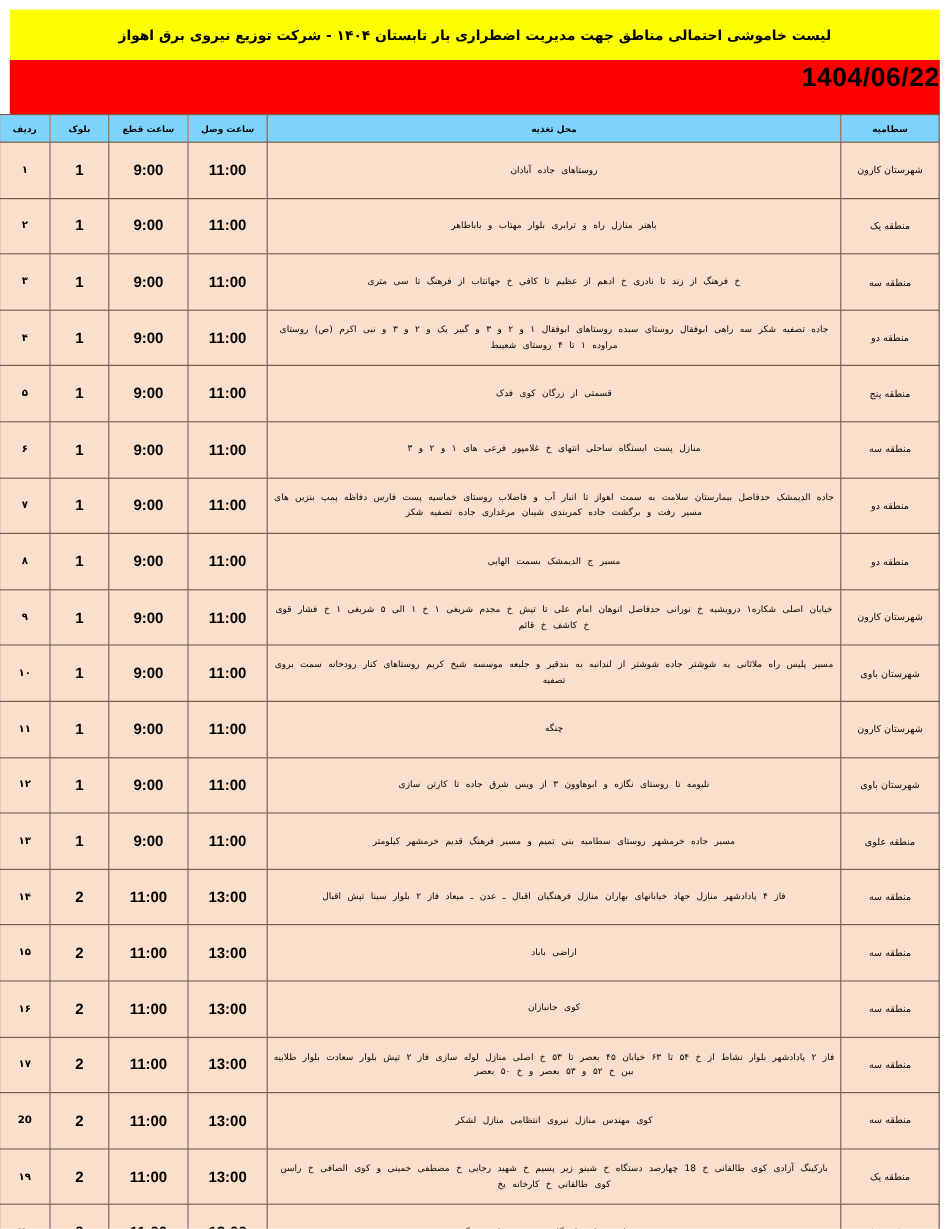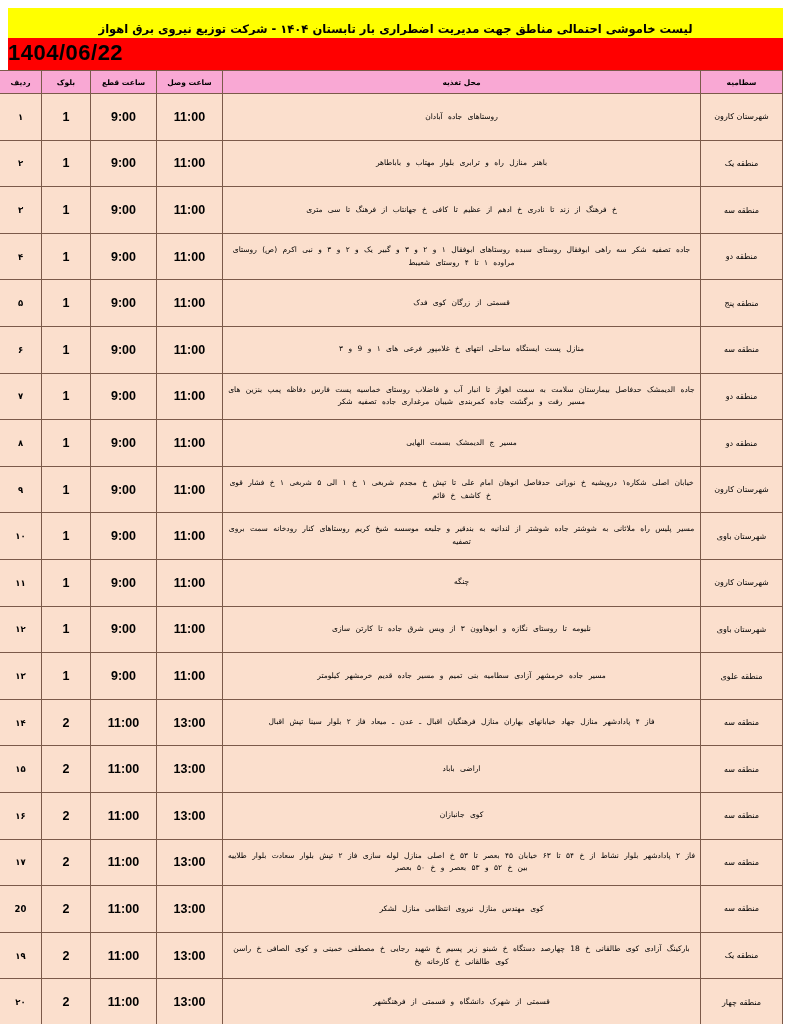--- a/index.html
+++ b/index.html
@@ -18,33 +18,33 @@
     width: 791px;
     box-sizing: border-box;
     padding: 8px 8px 0 8px;
   }
   .title-bar {
     background: #ffff00;
     color: #000000;
     text-align: center;
     font-size: 11.5px;
     font-weight: 600;
-    padding: 13px 6px 1px 6px;
+    padding: 13px 6px 13px 6px;
     line-height: 1.4;
     direction: rtl;
     white-space: nowrap;
     overflow: hidden;
   }
   .date-bar {
     background: #ff0000;
     color: #000000;
-    text-align: left;
+    text-align: right;
     font-size: 22px;
     font-weight: 700;
-    padding: 2px 0 4px 0;
+    padding: 2px 0 17px 0;
     letter-spacing: 0.5px;
     direction: ltr;
     font-family: "Liberation Sans", sans-serif;
   }
   table.outage {
     width: 100%;
     border-collapse: collapse;
     table-layout: fixed;
     direction: rtl;
   }
@@ -52,21 +52,21 @@
   table.outage td {
     border: 1px solid #7b5a4a;
     background: #fbdfcd;
     color: #000000;
     text-align: center;
     vertical-align: middle;
     padding: 2px 3px;
     overflow: hidden;
   }
   table.outage thead th {
-    background: #f9a8d4;
+    background: #7dd3fc;
     font-size: 7.5px;
     font-weight: 600;
     height: 22px;
     padding: 0 2px;
   }
   
   col.c-radif  { width: 42px; }
   col.c-block  { width: 49px; }
   col.c-off    { width: 66px; }
   col.c-on     { width: 66px; }
@@ -165,21 +165,21 @@
         <tr>
           <td class="region">منطقه پنج</td>
           <td class="place">قسمتی از زرگان  کوی فدک</td>
           <td class="time">11:00</td>
           <td class="time">9:00</td>
           <td class="block">1</td>
           <td class="radif">۵</td>
         </tr>
         <tr>
           <td class="region">منطقه سه</td>
-          <td class="place">منازل پست ایستگاه ساحلی    انتهای خ غلامپور فرعی های ۱ و 9 و ۳</td>
+          <td class="place">منازل پست ایستگاه ساحلی    انتهای خ غلامپور فرعی های ۱ و ۲ و ۳</td>
           <td class="time">11:00</td>
           <td class="time">9:00</td>
           <td class="block">1</td>
           <td class="radif">۶</td>
         </tr>
         <tr>
           <td class="region">منطقه دو</td>
           <td class="place">جاده الدیمشک حدفاصل بیمارستان سلامت به سمت اهواز تا انبار آب و فاضلاب    روستای خماسیه    پست فارس    دفاظه  پمپ بنزین های مسیر رفت و برگشت جاده کمربندی شیبان   مرغداری جاده تصفیه شکر</td>
           <td class="time">11:00</td>
           <td class="time">9:00</td>
@@ -221,21 +221,21 @@
         <tr>
           <td class="region">شهرستان باوی</td>
           <td class="place">نلیومه تا روستای نگازه و ابوهاوون ۳    از ویس شرق جاده تا کارتن سازی</td>
           <td class="time">11:00</td>
           <td class="time">9:00</td>
           <td class="block">1</td>
           <td class="radif">۱۲</td>
         </tr>
         <tr>
           <td class="region">منطقه علوی</td>
-          <td class="place">مسیر جاده خرمشهر آزادی سطامیه    بنی تمیم و مسیر جاده قدیم خرمشهر کیلومتر</td>
+          <td class="place">مسیر جاده خرمشهر روستای سطامیه    بنی تمیم و مسیر فرهنگ قدیم خرمشهر کیلومتر</td>
           <td class="time">11:00</td>
           <td class="time">9:00</td>
           <td class="block">1</td>
           <td class="radif">۱۳</td>
         </tr>
         <tr>
           <td class="region">منطقه سه</td>
           <td class="place">فاز ۴ پادادشهر منازل جهاد خیابانهای بهاران    منازل فرهنگیان    اقبال ـ عدن ـ میعاد    فاز ۲ بلوار سینا تپش اقبال</td>
           <td class="time">13:00</td>
           <td class="time">11:00</td>

